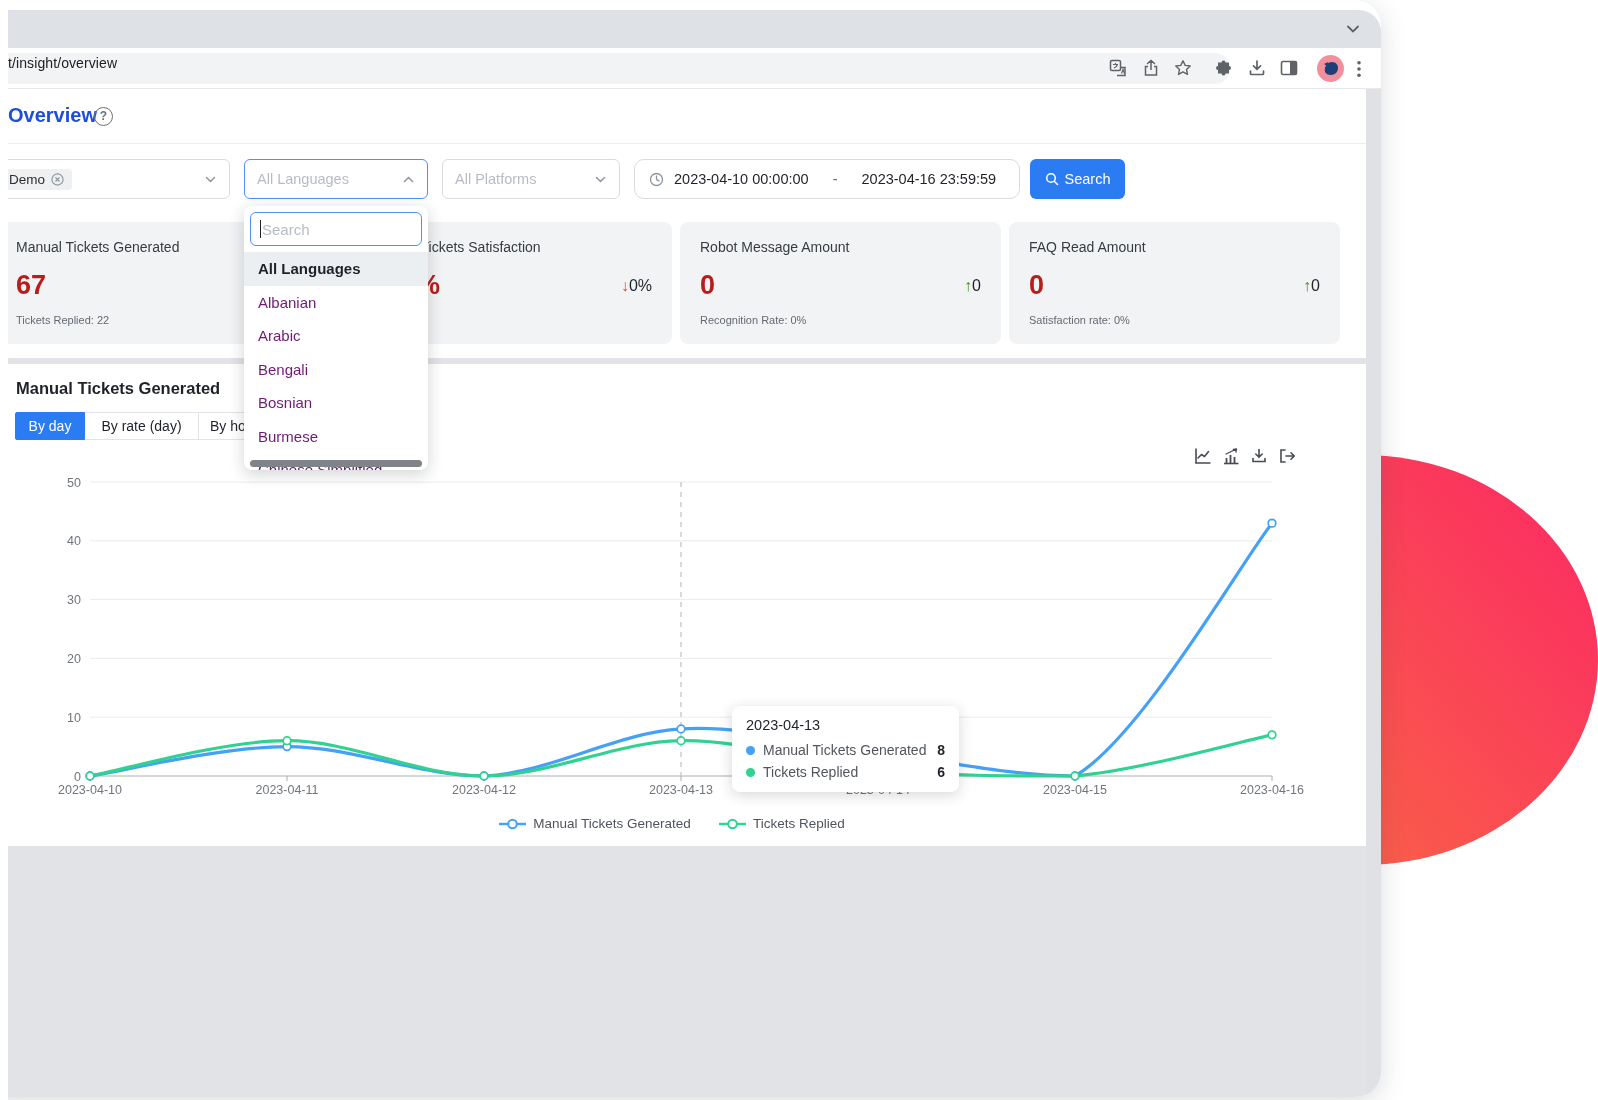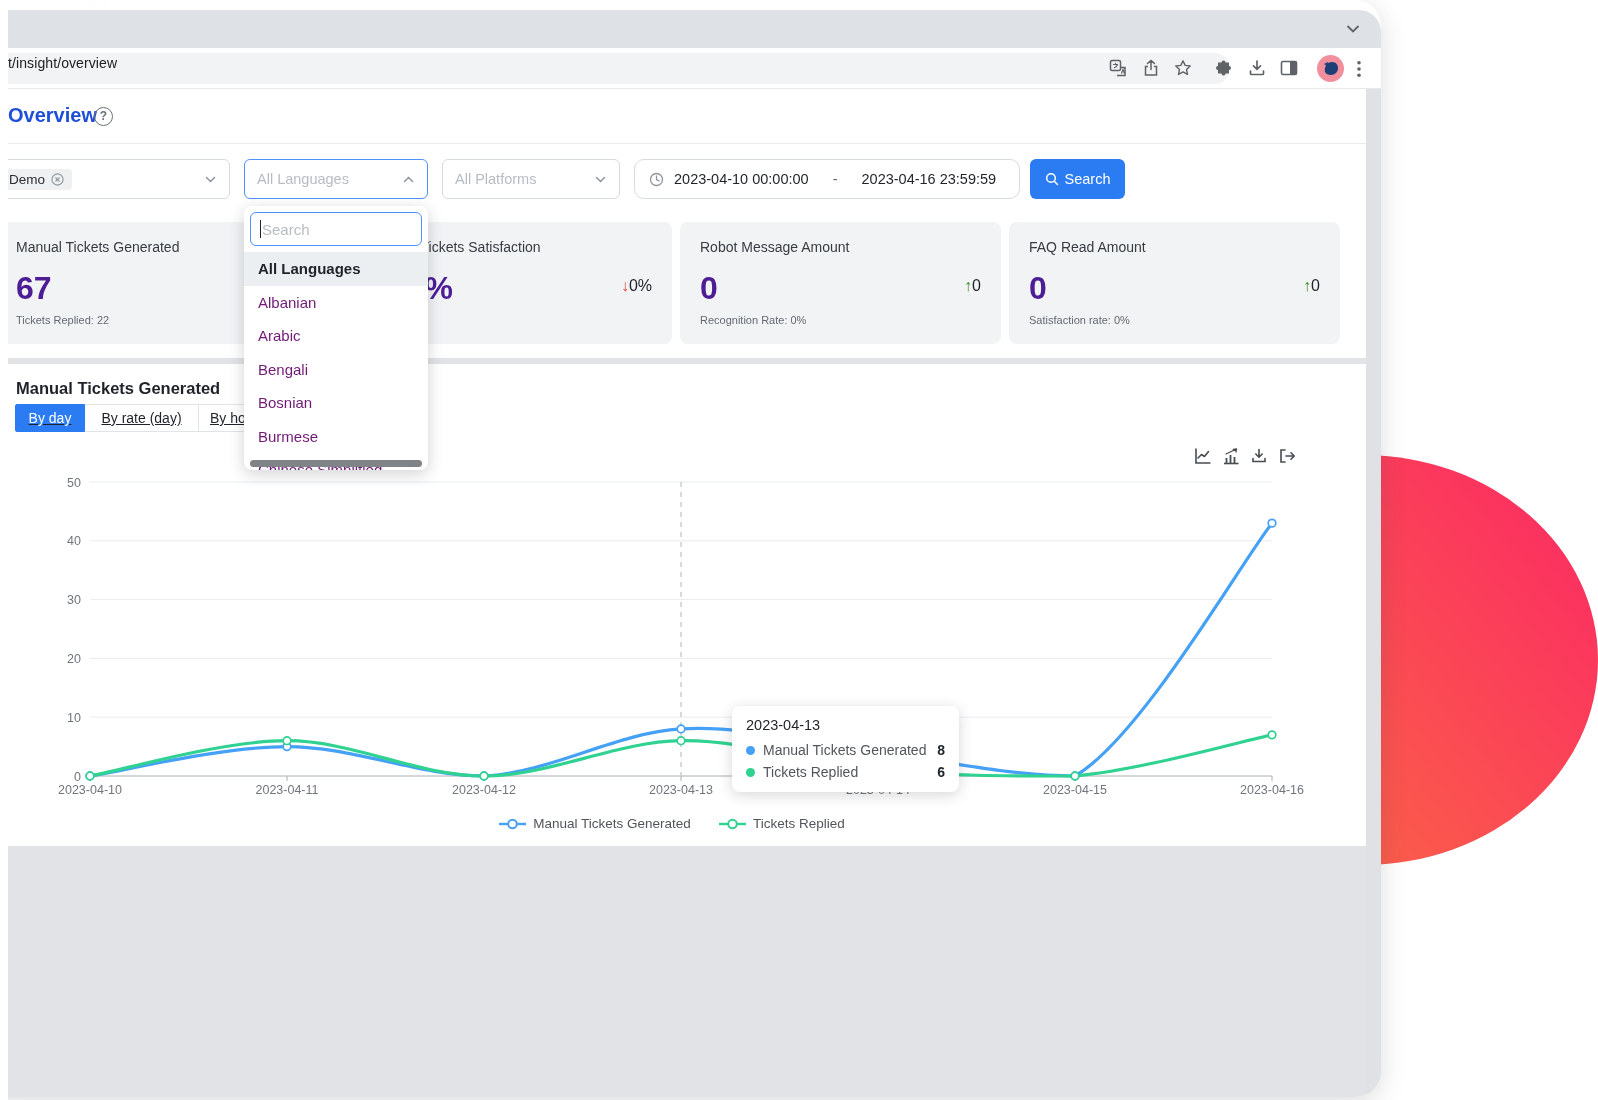--- a/index.html
+++ b/index.html
@@ -33,27 +33,27 @@
   .sel .ph{color:#b7bcc4;flex:1;}
   .tagpill{background:#eef0f2;border-radius:4px;padding:3px 8px;font-size:13.5px;color:#2a2e33;display:flex;align-items:center;gap:6px;}
   .datebox{position:absolute;top:15px;left:656px;width:386px;height:40px;border:1px solid #d8dbdf;border-radius:10px;
            display:flex;align-items:center;gap:10px;padding:0 14px;font-size:14.5px;color:#1f2329;}
   .searchbtn{position:absolute;left:1052px;top:15px;width:95px;height:40px;background:#2b7cf2;border:none;border-radius:6px;
              color:#fff;font-size:14.5px;display:flex;align-items:center;justify-content:center;gap:6px;cursor:pointer;
              font-family:inherit;}
   .sec-cards{top:127px;height:142px;}
   .card{position:absolute;top:6px;height:122px;background:#f2f3f5;border-radius:8px;padding:17px 20px;}
   .card .lbl{font-size:14px;color:#373c43;}
-  .card .val{position:absolute;left:20px;top:48px;font-size:32px;font-weight:bold;color:#4c1d95;}
+  .card .val{position:absolute;left:20px;top:48px;font-size:27px;font-weight:bold;color:#b91c1c;}
   .card .sub{position:absolute;left:20px;top:92px;font-size:11px;color:#646a73;}
   .card .delta{position:absolute;right:20px;top:55px;font-size:16px;color:#1f2329;}
   .delta .arrow-down{color:#e5483f;} .delta .arrow-up{color:#3e8e22;}
   .sec-chart{top:275px;height:482px;}
   .chart-title{position:absolute;left:38px;top:15px;font-size:16.5px;font-weight:bold;color:#1f2329;}
-  .tabs{position:absolute;left:38px;top:40px;display:flex;text-decoration:underline;}
+  .tabs{position:absolute;left:38px;top:48px;display:flex;}
   .tabbtn{height:28px;background:#fff;border:1px solid #e0e3e7;margin-left:-1px;font-size:14px;color:#1f2329;
           display:flex;align-items:center;justify-content:center;font-family:inherit;cursor:pointer;white-space:nowrap;overflow:hidden;}
   .tabbtn.active{background:#2b7cf2;color:#fff;border-color:#2b7cf2;z-index:1;border-radius:2px 0 0 2px;}
   .ctools{position:absolute;right:70px;top:83px;display:flex;gap:10px;}
   .ctools svg{cursor:pointer;}
   .chart-svg{position:absolute;left:70px;top:110px;}
   .tooltip{position:absolute;left:754px;top:342px;width:227px;background:#fff;border-radius:8px;
            box-shadow:0 3px 14px rgba(31,35,41,.18);padding:11px 14px 12px;z-index:5;}
   .tooltip .tdate{font-size:14.5px;color:#1f2329;margin-bottom:9px;}
   .trow{display:flex;align-items:center;font-size:14px;color:#51565c;margin-top:6px;}

